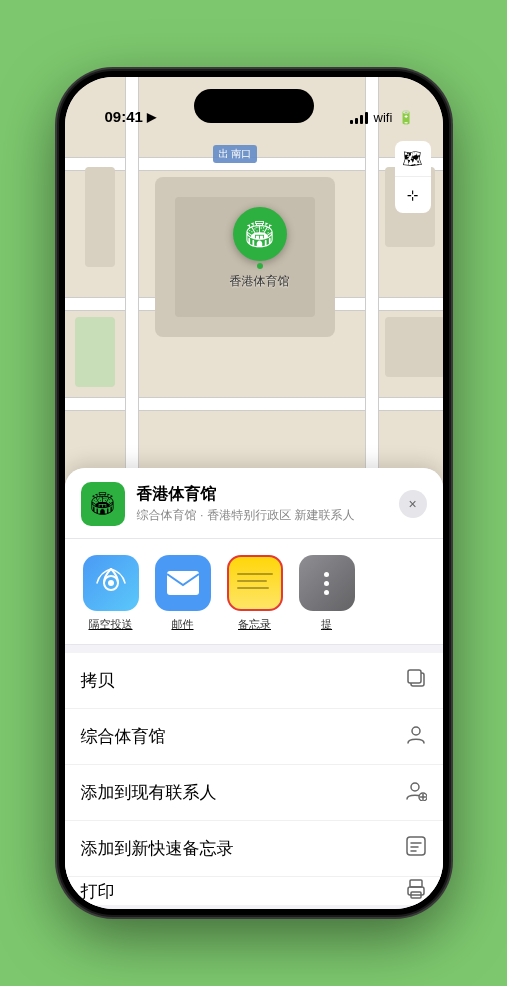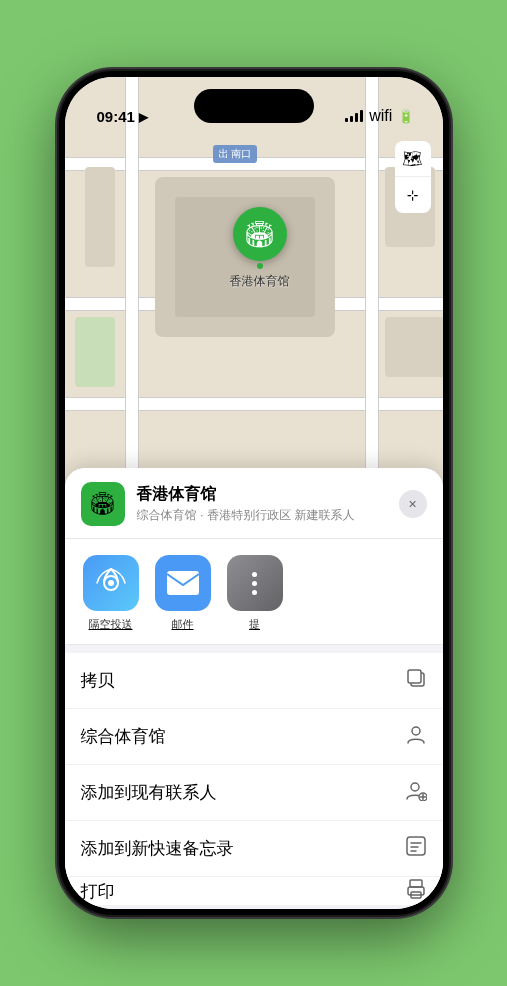--- a/index.html
+++ b/index.html
@@ -36,21 +36,21 @@
       transform: translateX(-50%);
       width: 120px;
       height: 34px;
       background: #000;
       border-radius: 20px;
       z-index: 100;
     }
     
     .status-bar {
       position: absolute;
-      top: 0; left: 4px; right: 0;
+      top: 0; left: 12px; right: 0;
       height: 54px;
       z-index: 99;
       display: flex;
       align-items: flex-end;
       justify-content: space-between;
       padding: 0 28px 6px;
     }
     .status-time {
       font-size: 15px;
       font-weight: 600;
@@ -345,21 +345,21 @@
         <span>09:41</span>
         <span style="font-size:12px;">▶</span>
       </div>
       <div class="status-icons">
         <div class="signal-bars">
           <div class="bar" style="height:4px;"></div>
           <div class="bar" style="height:6px;"></div>
           <div class="bar" style="height:9px;"></div>
           <div class="bar" style="height:12px;"></div>
         </div>
-        <span style="font-size:16px;">wifi</span>
+        <span style="font-size:13px;">wifi</span>
         <span style="font-size:13px;">🔋</span>
       </div>
     </div>
 
     <div class="map-area">
 
       <div class="map-road-h" style="top:80px;left:0;right:0;"></div>
       <div class="map-road-h" style="top:220px;left:0;right:0;"></div>
       <div class="map-road-h" style="top:320px;left:0;right:0;"></div>
       <div class="map-road-v" style="left:60px;top:0;bottom:0;"></div>
@@ -428,20 +428,30 @@
         <div class="share-item">
           <div class="share-app-icon mail">
             <svg width="34" height="26" viewBox="0 0 34 26" fill="none">
               <rect x="1" y="1" width="32" height="24" rx="3" fill="white"></rect>
               <path d="M1 4 L17 15 L33 4" stroke="#4a9af5" stroke-width="2" fill="none"></path>
             </svg>
           </div>
           <span class="share-label">邮件</span>
         </div>
 
+        <div class="share-item">
+          <div class="share-app-icon notes" style="position:relative;">
+            <div class="notes-lines">
+              <div class="notes-line"></div>
+              <div class="notes-line"></div>
+              <div class="notes-line"></div>
+            </div>
+          </div>
+          <span class="share-label">备忘录</span>
+        </div>
 
         <div class="share-item">
           <div style="width:56px;height:56px;border-radius:14px;background:linear-gradient(135deg,#8e8e93,#636366);display:flex;align-items:center;justify-content:center;">
             <div class="more-dots">
               <div class="more-dot"></div>
               <div class="more-dot"></div>
               <div class="more-dot"></div>
             </div>
           </div>
           <span class="share-label">提</span>

